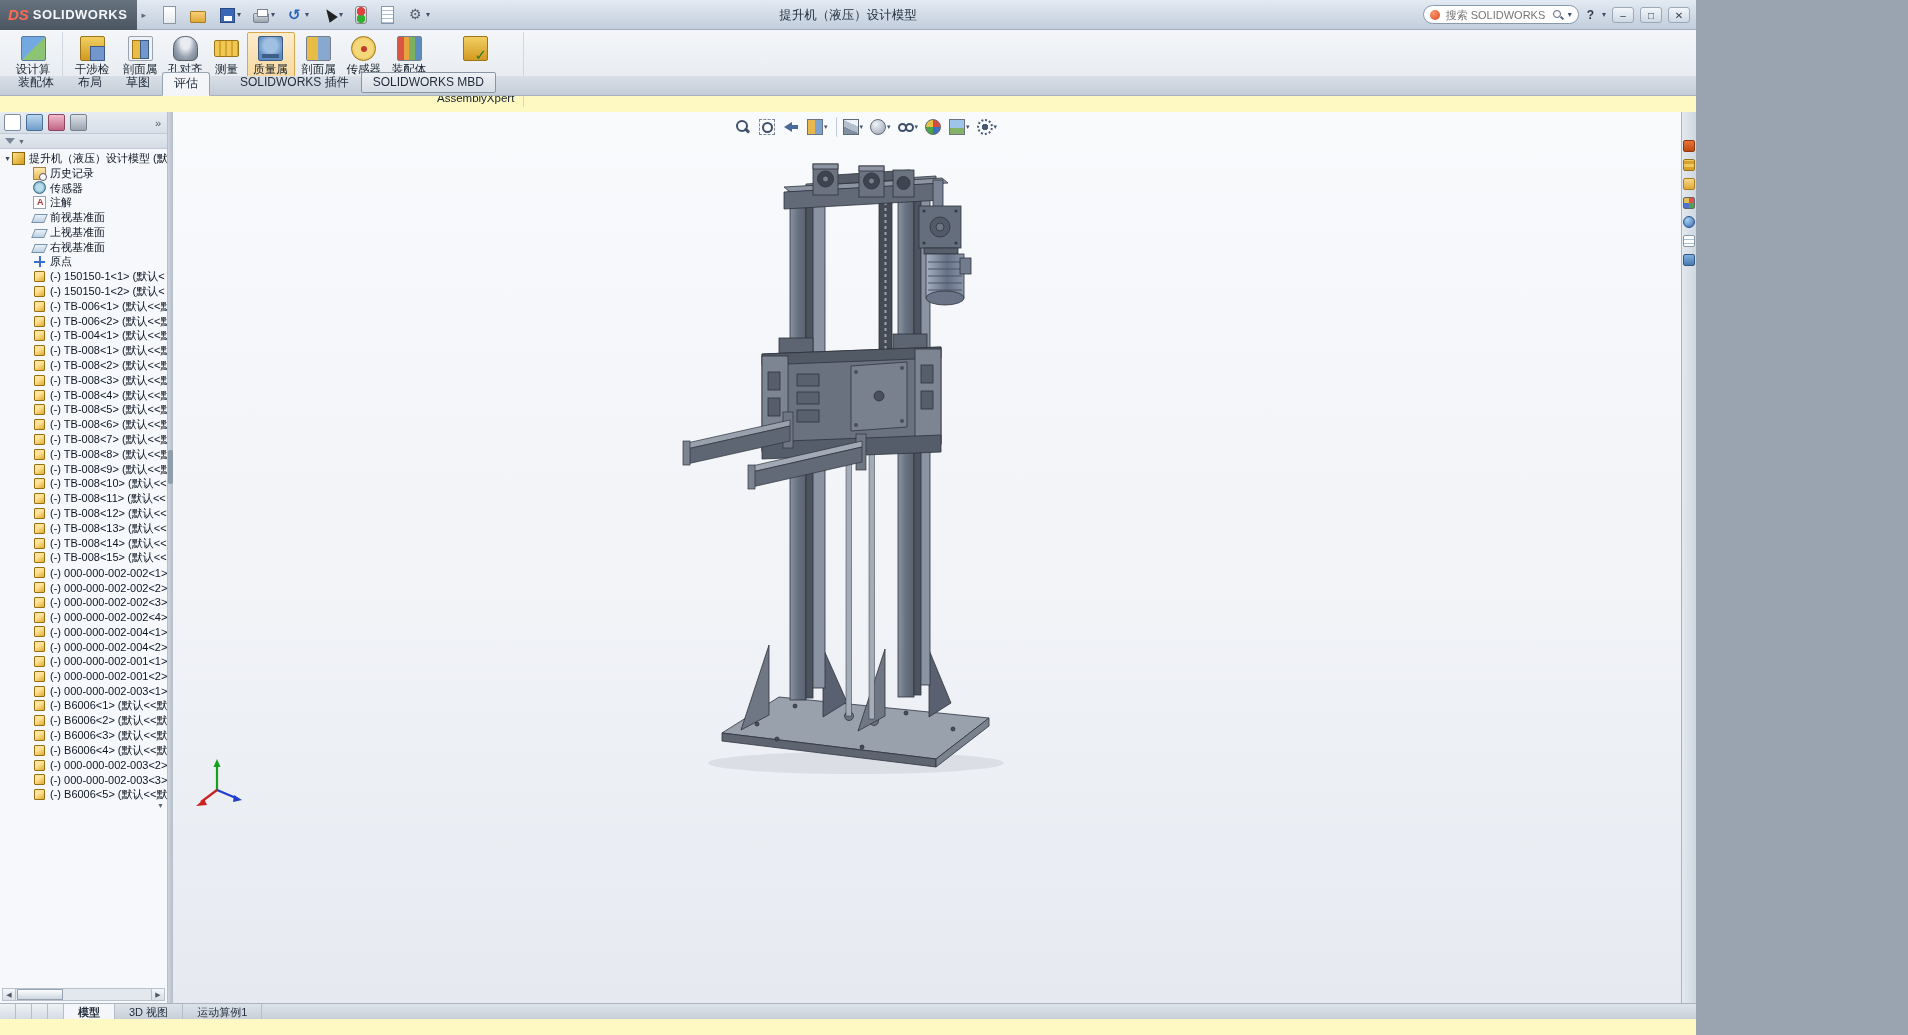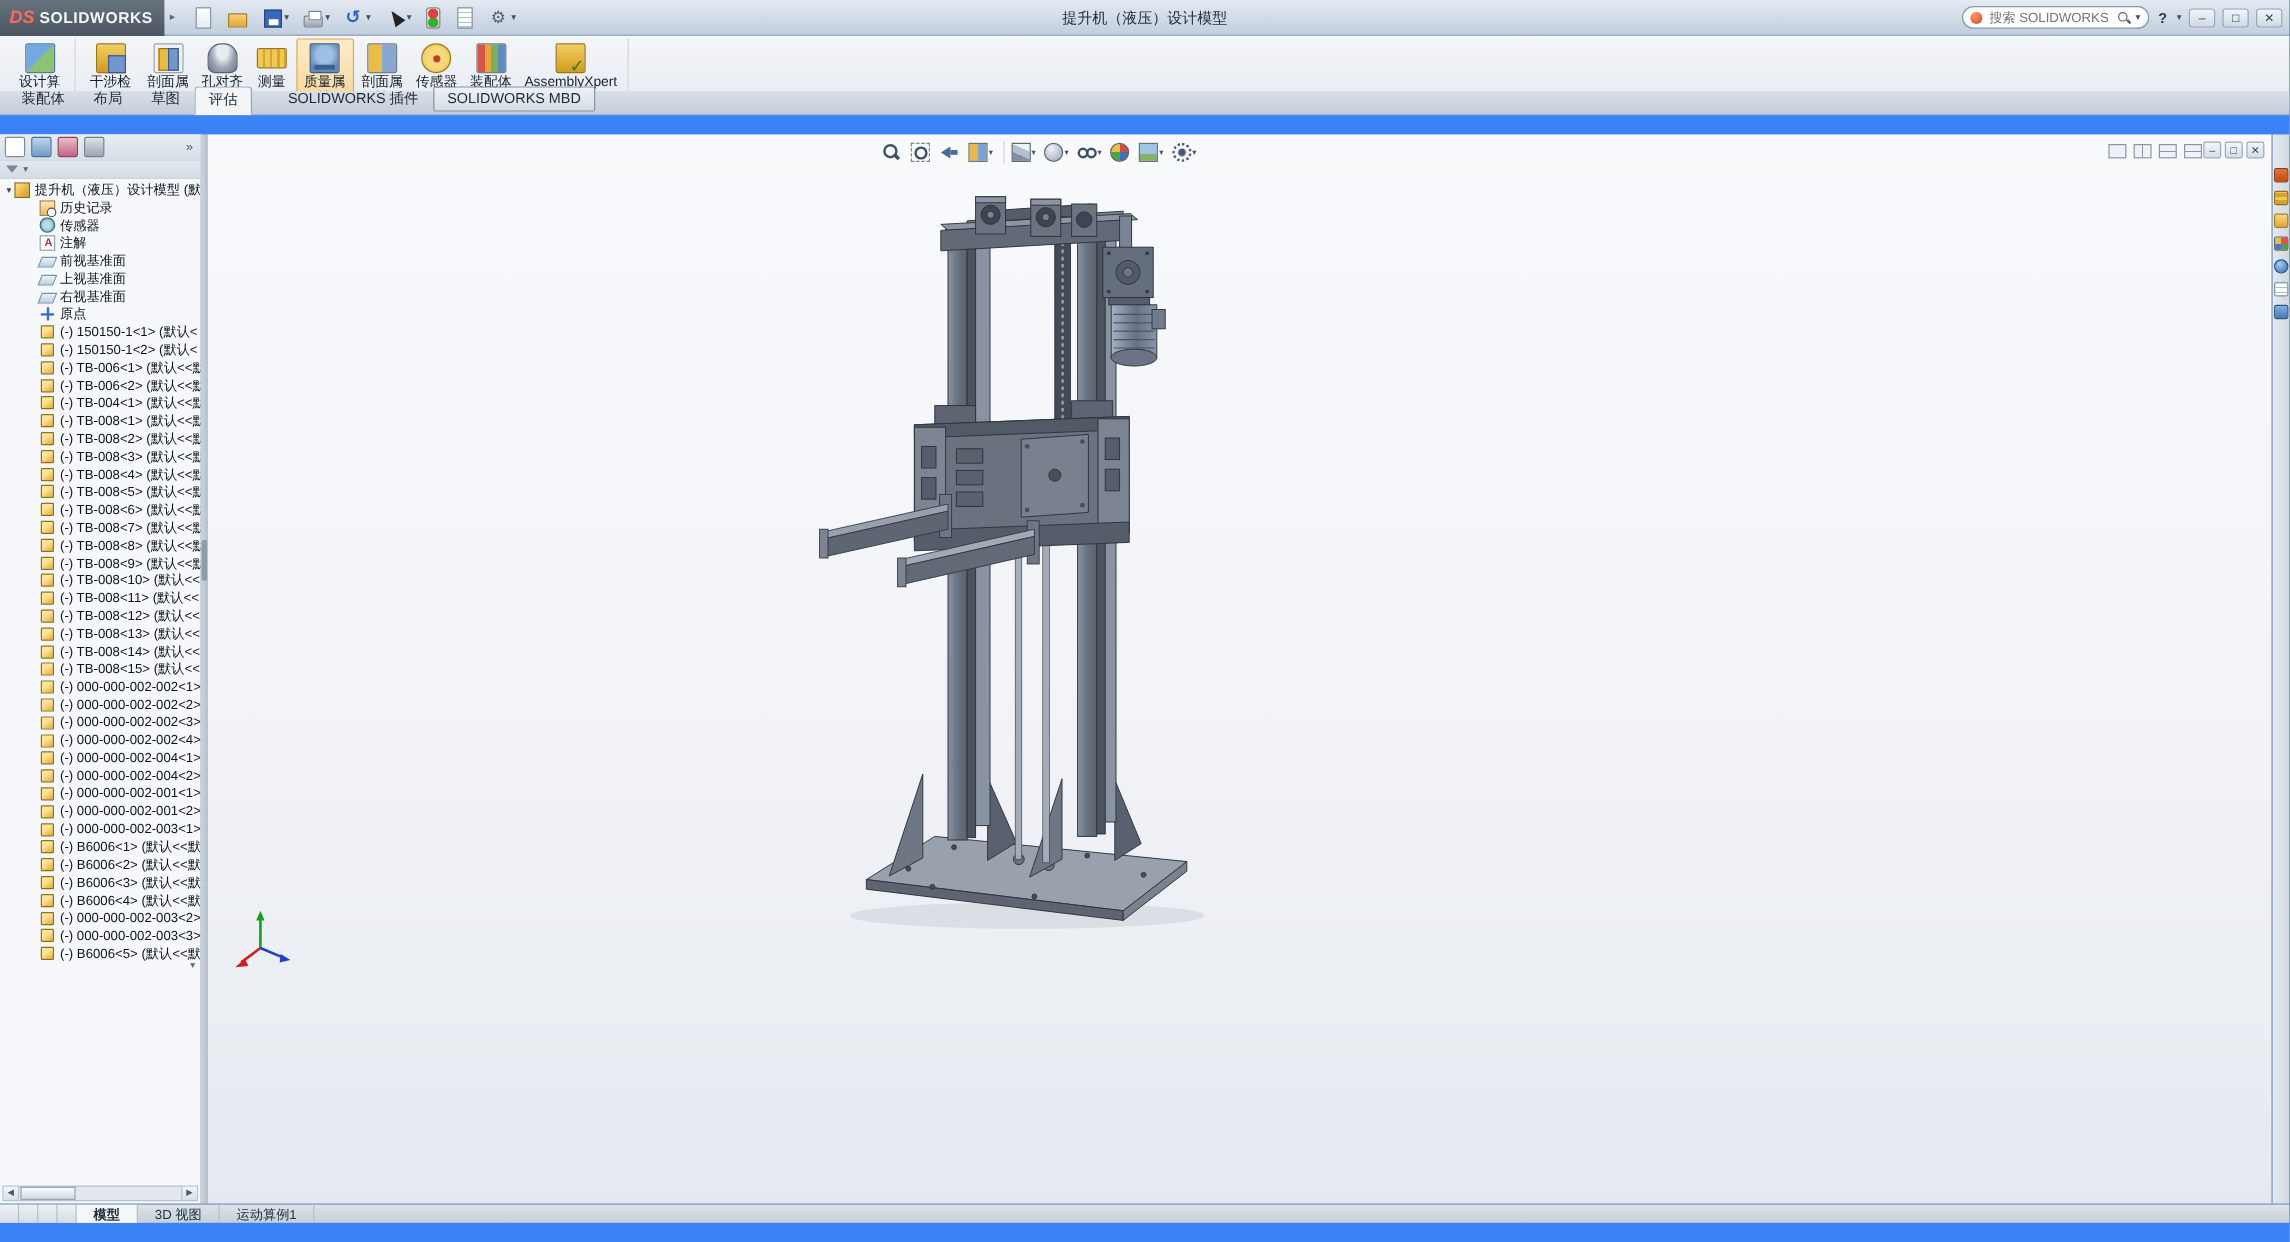--- a/index.html
+++ b/index.html
@@ -1,19 +1,19 @@
 <!DOCTYPE html>
 <html><head>
 <meta charset="utf-8">
 <style>
   html,body{margin:0;padding:0;background:#9aa4b0;}
   *{box-sizing:border-box;}
-  #app{position:relative;width:1908px;height:1035px;overflow:hidden;
+  #app{position:relative;width:1696px;height:1035px;overflow:hidden;
        font-family:"Liberation Sans","DejaVu Sans",sans-serif;font-size:12px;color:#1b2430;
-       background:#3b82f6;padding-left:24px;}
+       background:#fef9c3;padding-left:24px;}
 
   
   #titlebar{position:absolute;left:0;top:0;width:100%;height:30px;
     background:linear-gradient(#e3eaf2,#c2cedd);border-bottom:1px solid #9fadbd;
     display:flex;align-items:center;}
   .sw-logo{display:flex;align-items:center;gap:4px;height:30px;padding:0 10px 0 8px;
     background:linear-gradient(#687380,#4b5562);color:#f4f7fa;}
   .logo-mark{font-style:italic;font-weight:bold;color:#ff6a52;font-size:15px;}
   .logo-name{font-weight:bold;letter-spacing:.5px;font-size:13px;}
   .logo-caret{color:#5b6878;font-size:9px;margin:0 6px 0 4px;}
@@ -38,21 +38,21 @@
 
   
   #ribbon{position:absolute;left:0;top:30px;width:100%;height:62px;
     background:linear-gradient(#f4f6f9,#e5e9ee);border-bottom:1px solid #c3cad3;
     display:flex;align-items:flex-start;padding:2px 4px;}
   .rb-group{display:flex;align-items:flex-start;padding:0 5px;border-right:1px solid #d1d7de;}
   .rb-btn{display:flex;flex-direction:column;align-items:center;padding:3px 3px 1px;min-width:40px;
     border:1px solid transparent;border-radius:2px;}
   .rb-btn.active{background:linear-gradient(#fdeccb,#f6d394);border-color:#d9a94e;}
   .rb-label{font-size:11.5px;line-height:13px;text-align:center;max-width:40px;color:#14202c;}
-  .rb-btn.wide .rb-label{max-width:96px;}
+  .rb-btn.wide .rb-label{max-width:96px;margin-top:29px;}
   .rb-icon{width:25px;height:25px;flex:none;margin-bottom:2px;border-radius:2px;position:relative;}
 
   .ic-design-study{background:linear-gradient(135deg,#72a9e0 48%,#8cc474 52%);border:1px solid #577ba3;}
   .ic-interference-detection{background:linear-gradient(#f2cf63,#d29a21);border:1px solid #9c7517;}
   .ic-interference-detection::after{content:"";position:absolute;right:-1px;bottom:-1px;width:13px;height:13px;background:#7396cc;border:1px solid #3c5a84;}
   .ic-clearance-verification{background:#eef1f5;border:1px solid #9aa4b0;}
   .ic-clearance-verification::before{content:"";position:absolute;left:3px;top:3px;width:7px;height:17px;background:#e9bc45;border:1px solid #9c7517;}
   .ic-clearance-verification::after{content:"";position:absolute;right:3px;top:3px;width:7px;height:17px;background:#7396cc;border:1px solid #3c5a84;}
   .ic-hole-alignment{background:radial-gradient(ellipse at 50% 22%,#e8ebf0 28%,#99a3b2 60%,#6c7584);border:1px solid #59616e;border-radius:45% 45% 6px 6px;}
   .ic-measure{background:repeating-linear-gradient(90deg,#f0c854 0 4px,#d7a52e 4px 6px);border:1px solid #9c7517;height:17px!important;margin:4px 0 6px;}

